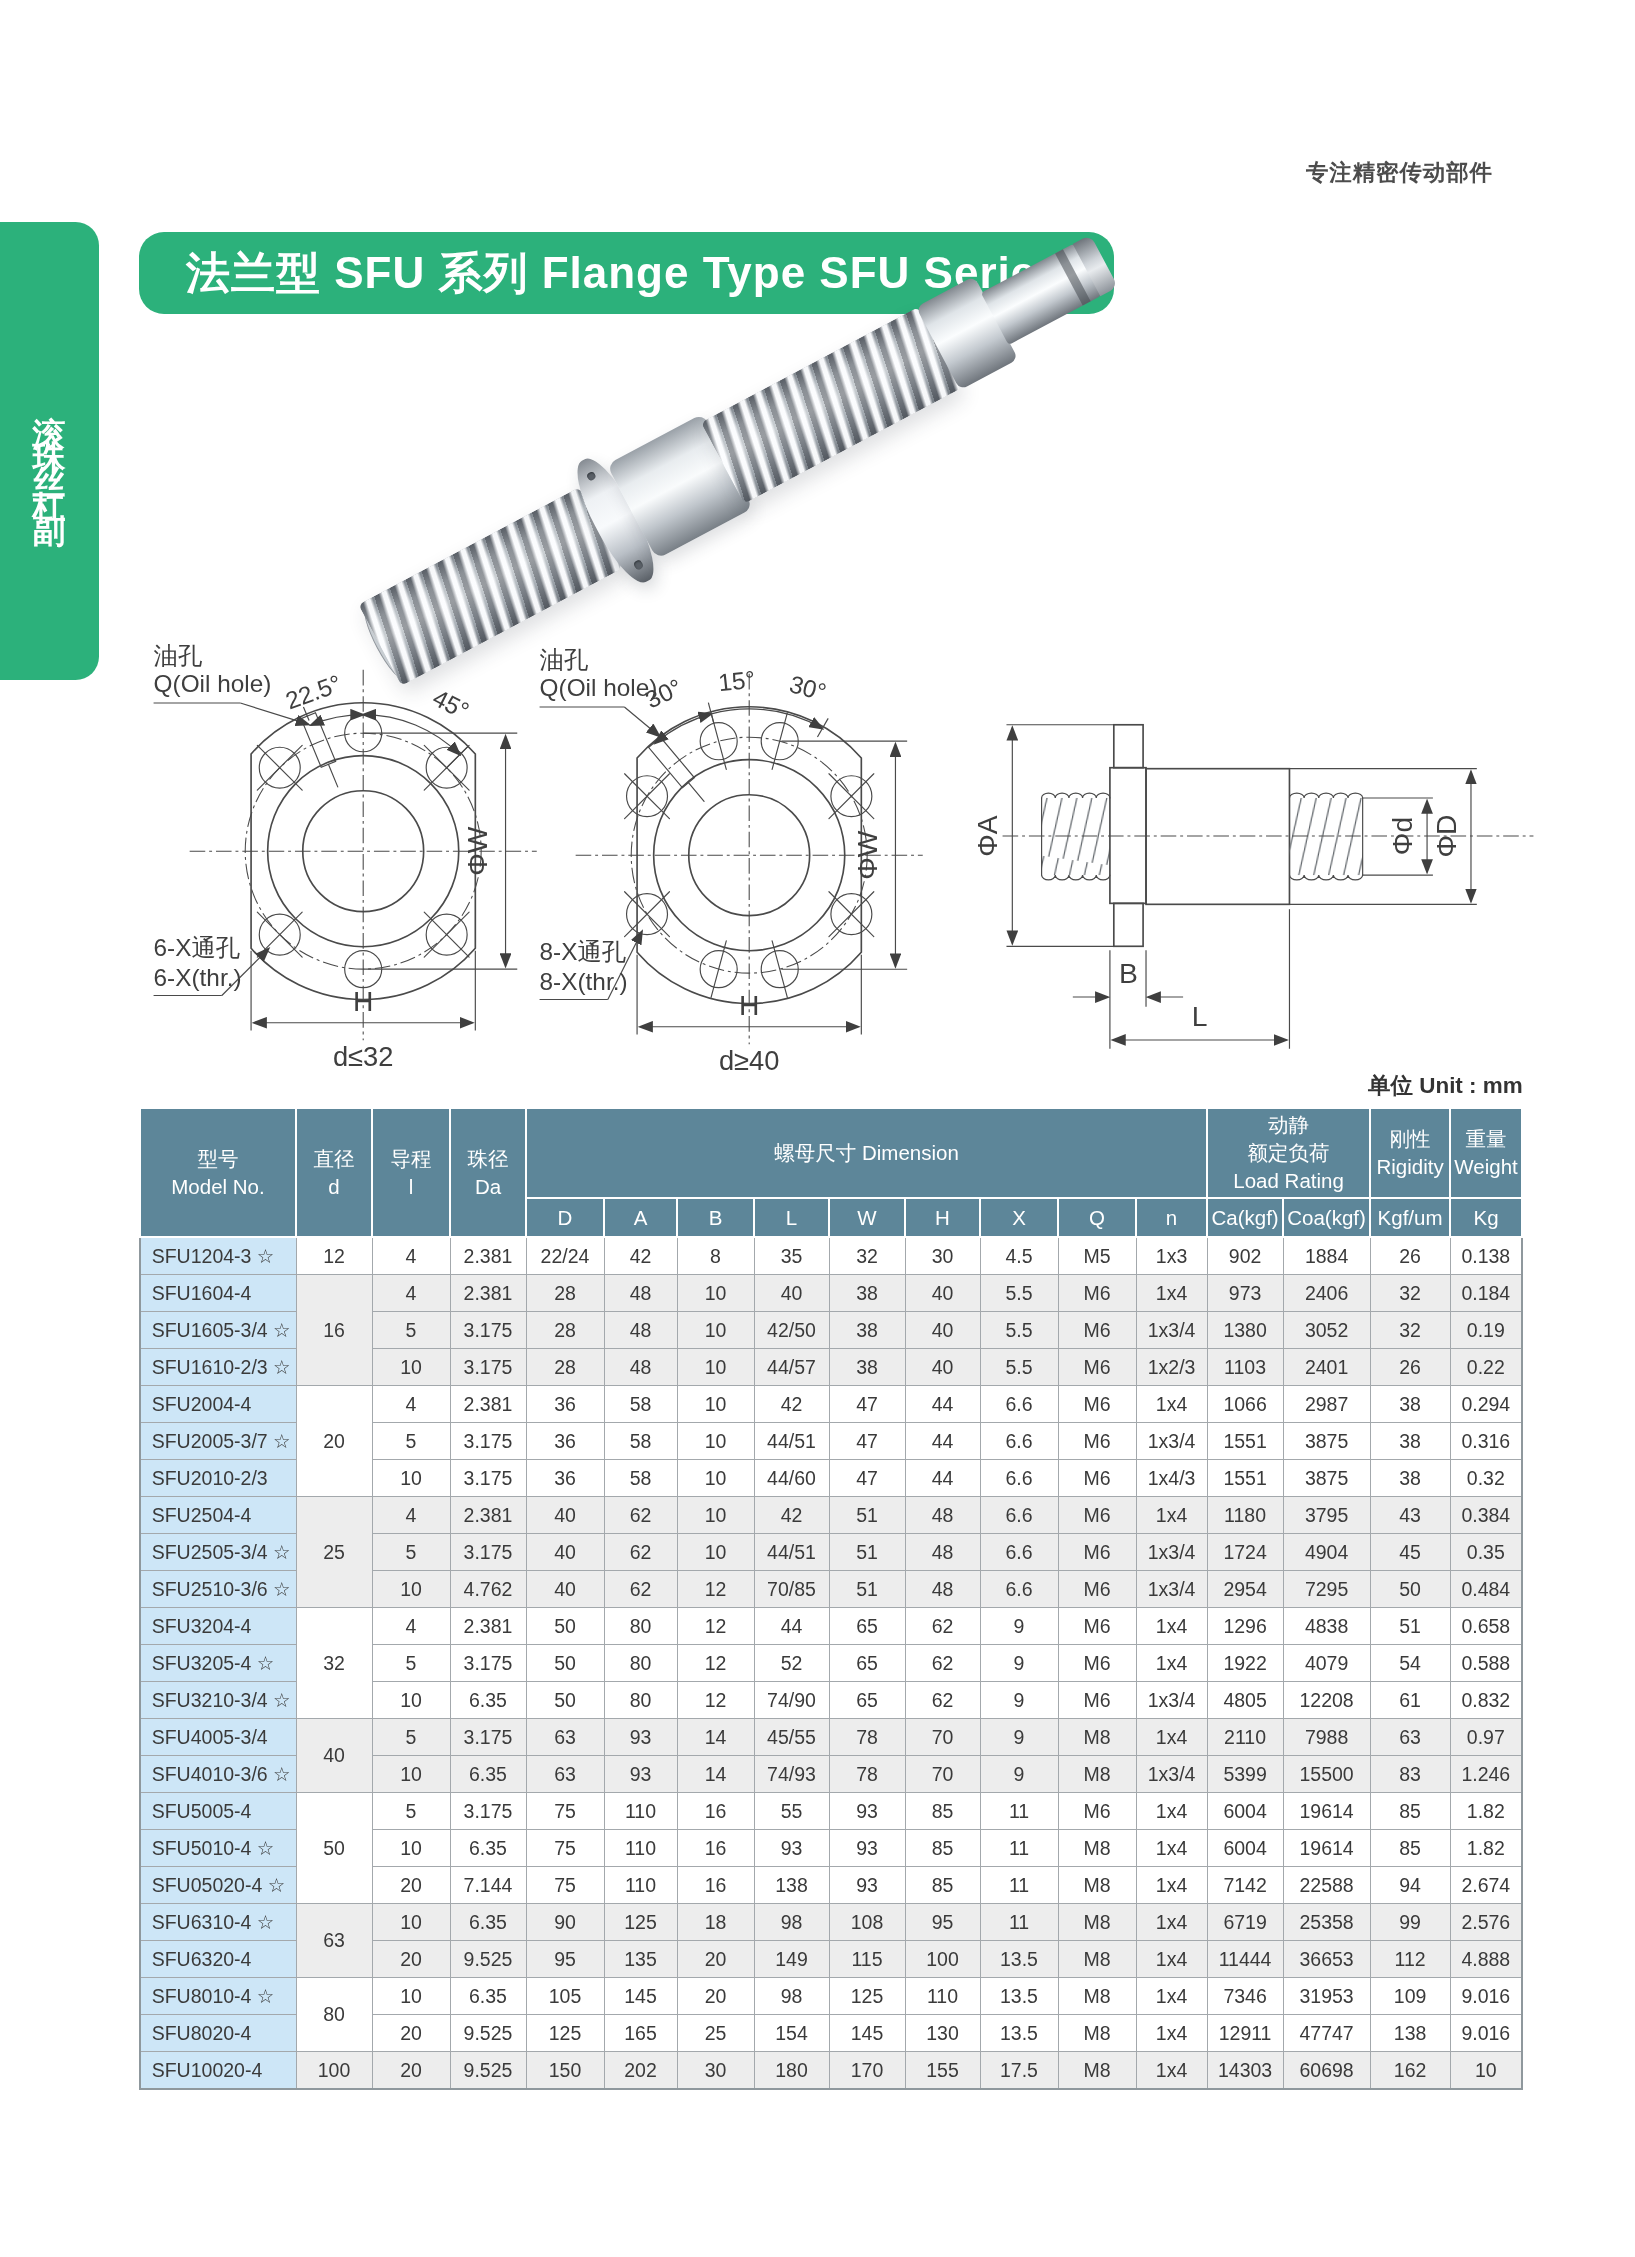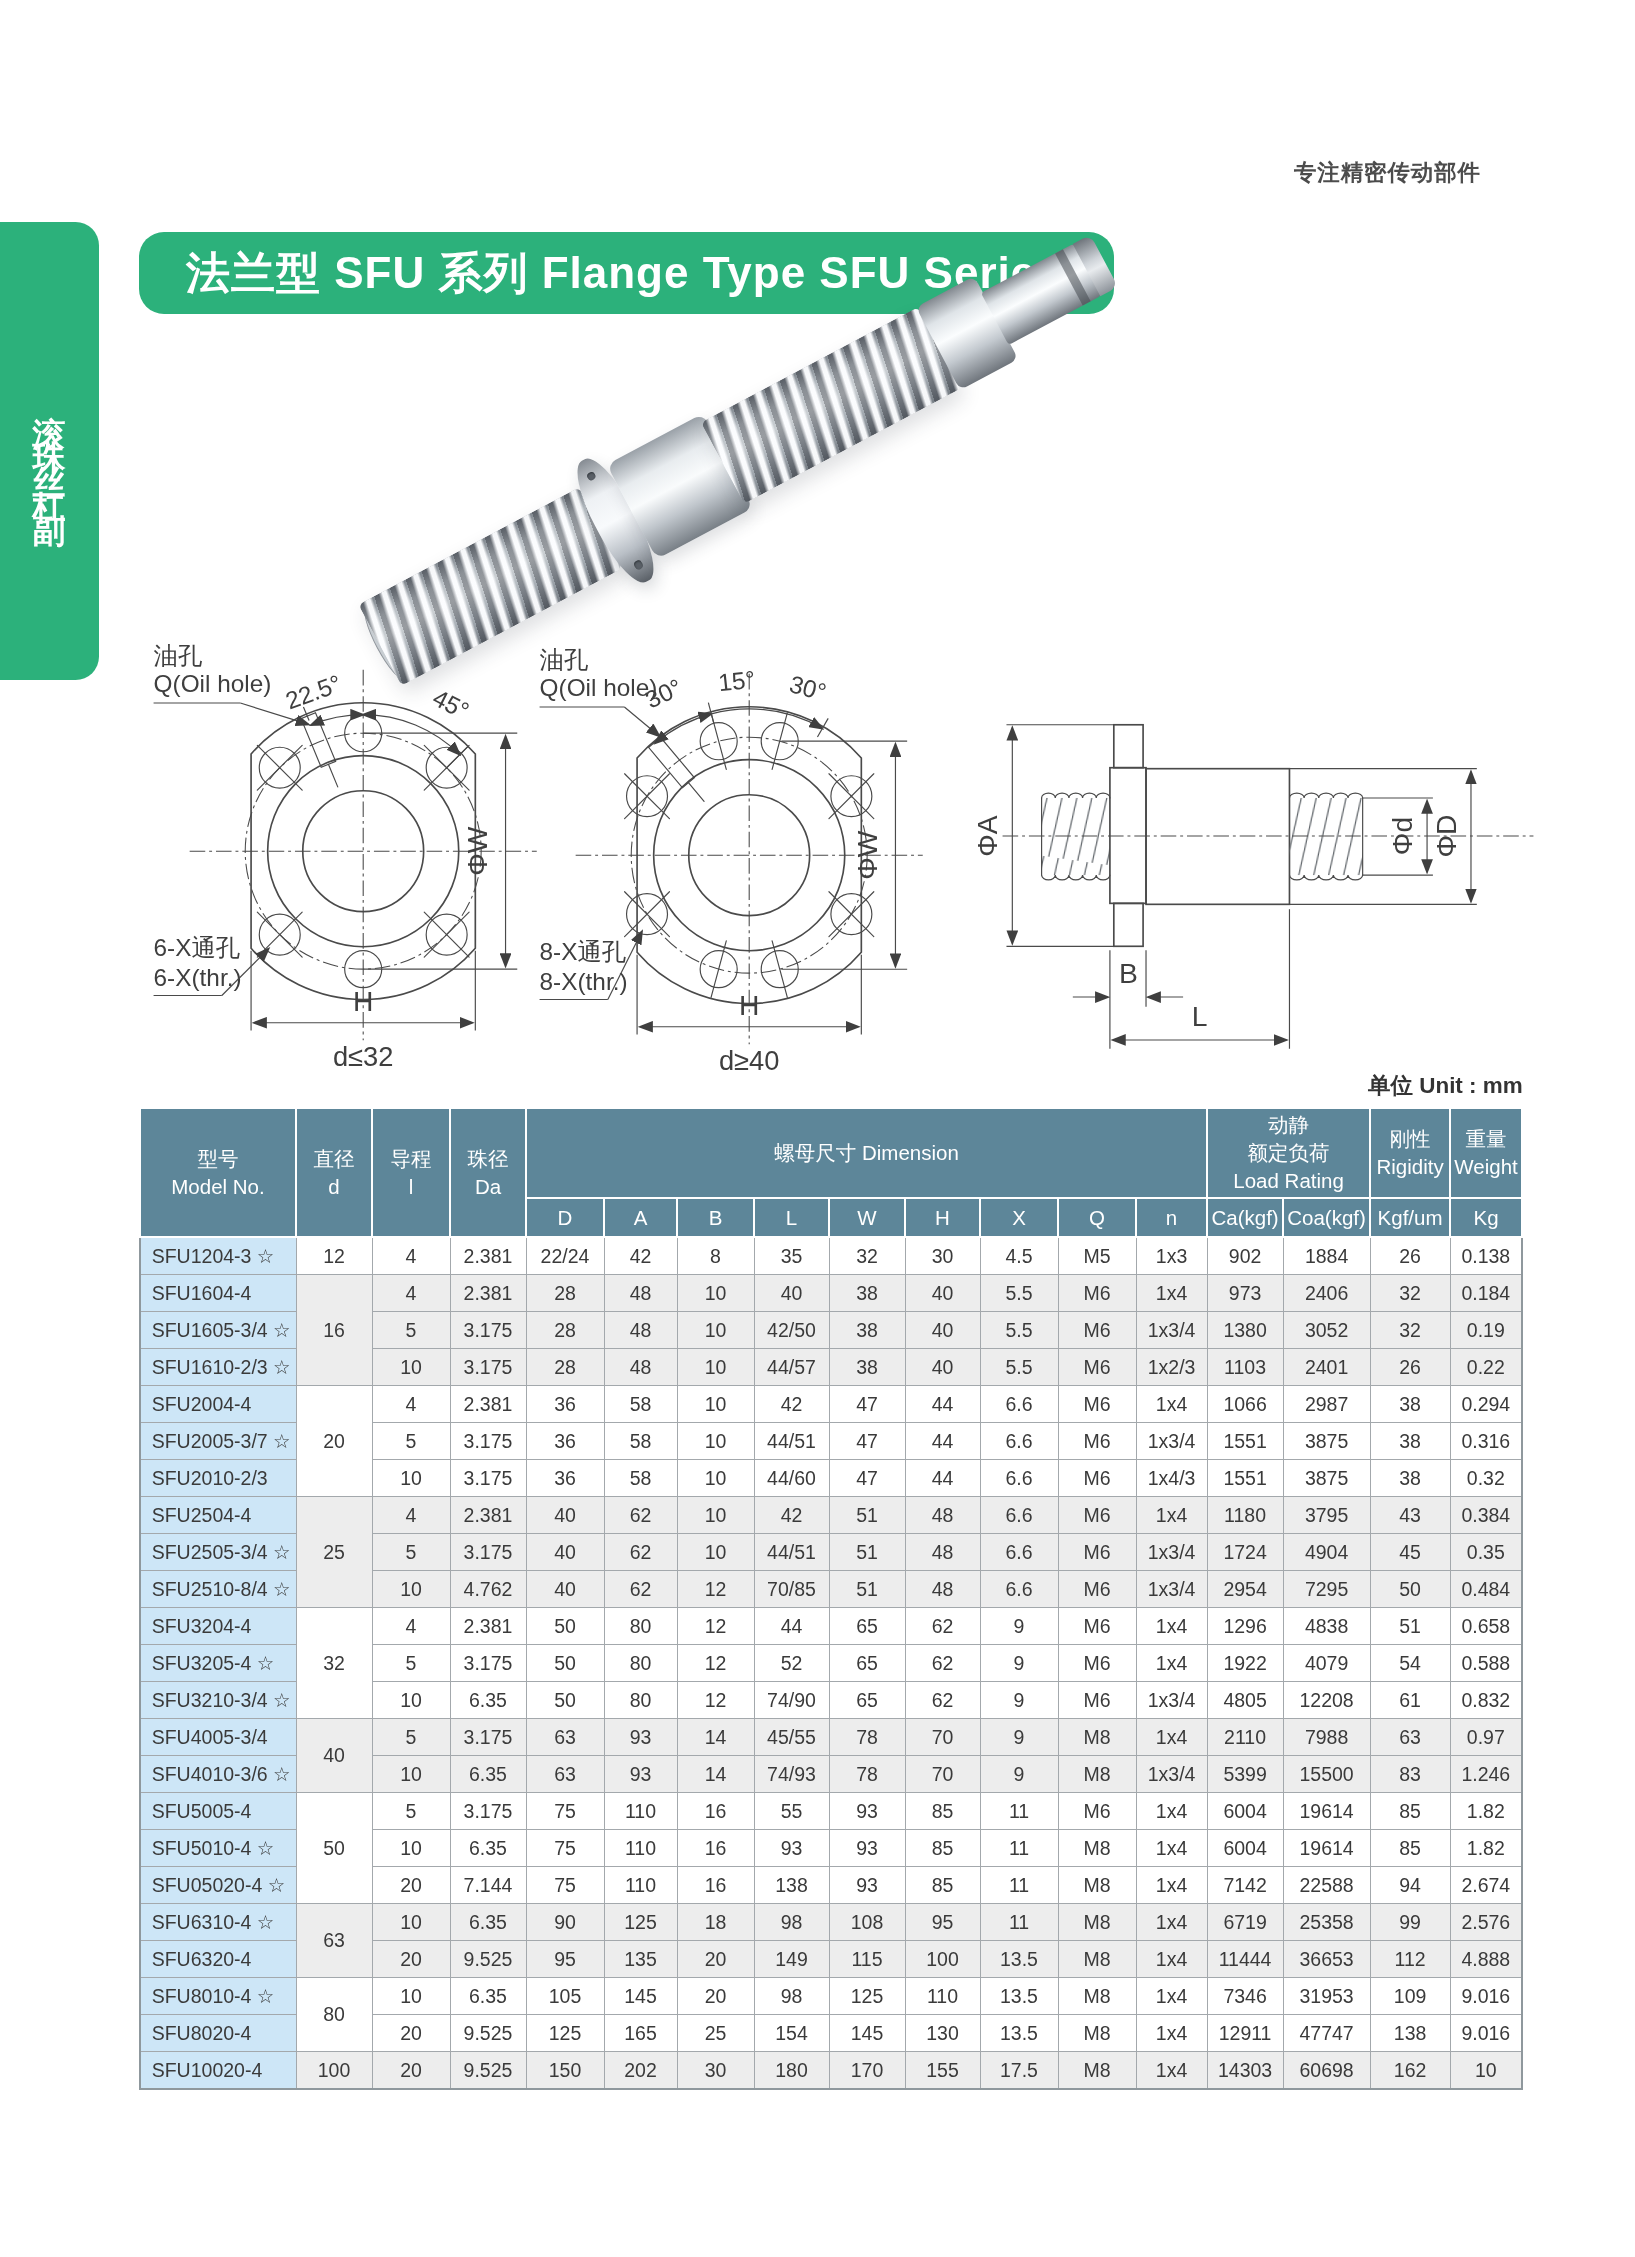--- a/index.html
+++ b/index.html
@@ -1,20 +1,20 @@
 <!DOCTYPE html>
 <html><head>
 <meta charset="utf-8">
 <style>
   html,body{margin:0;padding:0;background:#ffffff;}
   body{font-family:"Liberation Sans","DejaVu Sans",sans-serif;color:#3a3a3a;}
   #page{position:relative;width:1635px;height:2258px;background:#fff;overflow:hidden;}
 
   
-  .tagline{position:absolute;top:157px;right:154px;font-size:22.4px;font-weight:bold;color:#4c4c4c;letter-spacing:1px;}
+  .tagline{position:absolute;top:157px;right:142px;font-size:22.4px;font-weight:bold;color:#4c4c4c;letter-spacing:1px;}
 
   
   .side-tab{position:absolute;left:0;top:222px;width:99px;height:458px;background:#2cb17b;
     border-radius:0 23.4px 23.4px 0;display:flex;align-items:center;justify-content:center;}
   .side-tab span{writing-mode:vertical-rl;text-orientation:upright;color:#fff;font-size:33px;font-weight:bold;
     letter-spacing:25px;line-height:1;}
 
   
   .title-bar{position:absolute;left:139px;top:232px;width:975px;height:82px;background:#2cb17b;border-radius:25px;
     display:flex;align-items:center;}
@@ -519,21 +519,21 @@
           <td>48</td>
           <td>6.6</td>
           <td>M6</td>
           <td>1x3/4</td>
           <td>1724</td>
           <td>4904</td>
           <td>45</td>
           <td>0.35</td>
         </tr>
         <tr class="g">
-          <td class="model">SFU2510-8/4 ☆</td>
+          <td class="model">SFU2510-3/6 ☆</td>
           <td>10</td>
           <td>4.762</td>
           <td>40</td>
           <td>62</td>
           <td>12</td>
           <td>70/85</td>
           <td>51</td>
           <td>48</td>
           <td>6.6</td>
           <td>M6</td>

